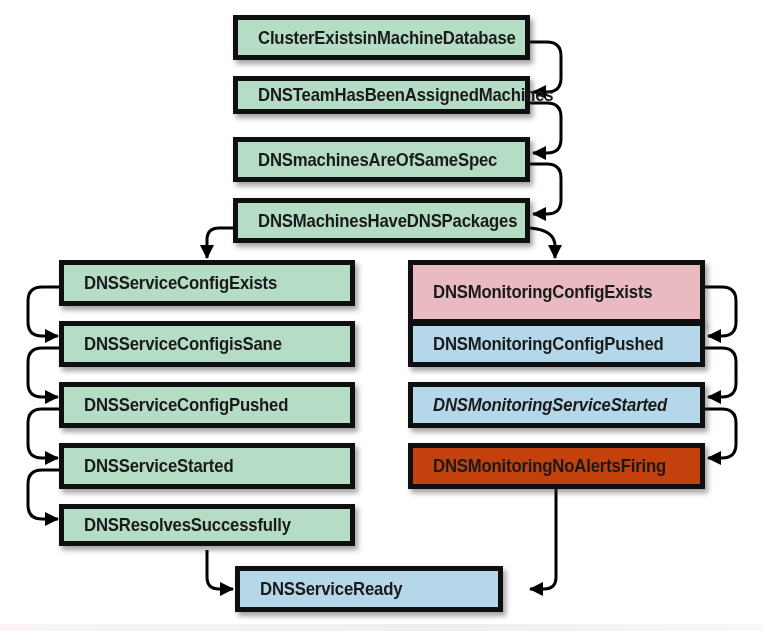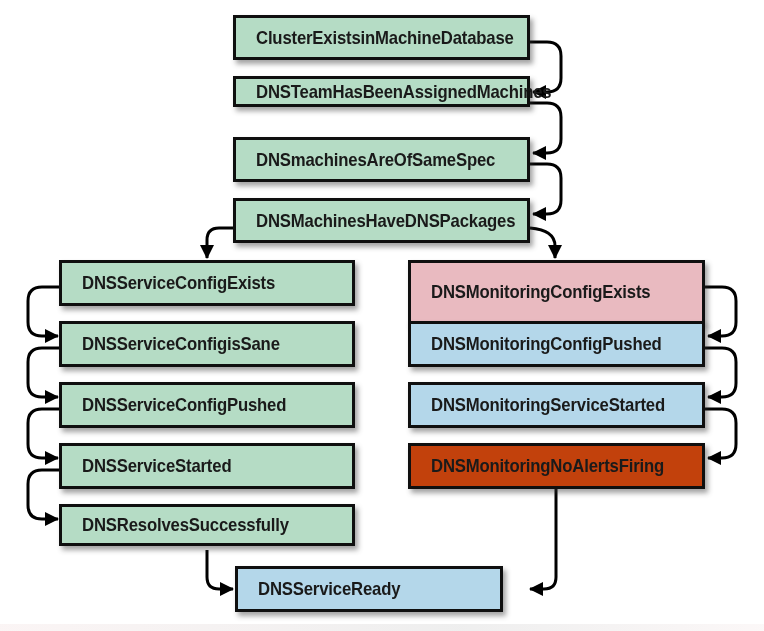--- a/index.html
+++ b/index.html
@@ -9,21 +9,21 @@
     background:#ffffff;
     overflow:hidden;
     font-family:"Liberation Sans", sans-serif;
   }
   .edges{position:absolute;left:0;top:0;width:764px;height:631px;}
   .edges path.edge{fill:none;stroke:#000000;stroke-width:3;}
   .edges .ah{fill:#000000;stroke:none;}
   .node{
     position:absolute;
     box-sizing:border-box;
-    border:3px solid #f97316;
+    border:5px solid #f97316;
     box-shadow:3px 4px 5px rgba(50,50,50,0.45);
     display:flex;
     align-items:center;
     padding-left:20px;
     color:#1a1a1a;
     background:#cccccc;
   }
   .node .lbl{
     font-size:19px;
     font-weight:700;
@@ -65,21 +65,21 @@
     <path class="edge" d="M705 348 h17 q14 0 14 14 v21 q0 14 -14 14 h-14" marker-end="url(#arrow)" stroke="#000000"></path>
     <path class="edge" d="M705 409 h17 q14 0 14 14 v21 q0 14 -14 14 h-14" marker-end="url(#arrow)" stroke="#000000"></path>
 
     <path class="edge" d="M207 550 v27 q0 12 12 12 h14" marker-end="url(#arrow)" stroke="#000000"></path>
     <path class="edge" d="M556 489 v88 q0 12 -12 12 h-14" marker-end="url(#arrow)" stroke="#000000"></path>
   </svg>
 
   <div class="node" style="left: 233px; top: 15px; width: 297px; height: 45px; background: rgb(181, 220, 197); border-color: rgb(15, 15, 15);">
       <span class="lbl">ClusterExistsinMachineDatabase</span>
     </div>
-  <div class="node" style="left: 233px; top: 76px; width: 297px; height: 31px; background: rgb(181, 220, 197); border-color: rgb(15, 15, 15);">
+  <div class="node" style="left: 233px; top: 76px; width: 297px; height: 38px; background: rgb(181, 220, 197); border-color: rgb(15, 15, 15);">
       <span class="lbl">DNSTeamHasBeenAssignedMachines</span>
     </div>
   <div class="node" style="left: 233px; top: 198px; width: 297px; height: 45px; background: rgb(181, 220, 197); border-color: rgb(15, 15, 15);">
       <span class="lbl">DNSMachinesHaveDNSPackages</span>
     </div>
   <div class="node" style="left: 233px; top: 137px; width: 297px; height: 45px; background: rgb(181, 220, 197); border-color: rgb(15, 15, 15);">
       <span class="lbl">DNSmachinesAreOfSameSpec</span>
     </div>
 
   <div class="node" style="left: 59px; top: 260px; width: 296px; height: 46px; background: rgb(181, 220, 197); border-color: rgb(15, 15, 15);">
@@ -97,21 +97,21 @@
   <div class="node" style="left: 59px; top: 504px; width: 296px; height: 42px; background: rgb(181, 220, 197); border-color: rgb(15, 15, 15);">
       <span class="lbl">DNSResolvesSuccessfully</span>
     </div>
 
   <div class="node" style="left: 408px; top: 260px; width: 297px; height: 64px; background: rgb(233, 186, 192); border-color: rgb(15, 15, 15);">
       <span class="lbl">DNSMonitoringConfigExists</span>
     </div>
   <div class="node" style="left: 408px; top: 321px; width: 297px; height: 46px; background: rgb(180, 215, 234); border-color: rgb(15, 15, 15);">
       <span class="lbl">DNSMonitoringConfigPushed</span>
     </div>
-  <div class="node" style="left: 408px; top: 382px; width: 297px; height: 46px; background: rgb(180, 215, 234); border-color: rgb(15, 15, 15);">
+  <div class="node" style="left: 408px; top: 382px; width: 297px; height: 46px; background: rgb(180, 215, 234); border-color: rgb(15, 15, 15); font-style: italic;">
       <span class="lbl">DNSMonitoringServiceStarted</span>
     </div>
   <div class="node" style="left: 408px; top: 443px; width: 297px; height: 46px; background: #c2410c; border-color: rgb(15, 15, 15);">
       <span class="lbl">DNSMonitoringNoAlertsFiring</span>
     </div>
 
   <div class="node" style="left: 235px; top: 566px; width: 268px; height: 46px; background: rgb(180, 215, 234); border-color: rgb(15, 15, 15);">
       <span class="lbl">DNSServiceReady</span>
     </div>
 

